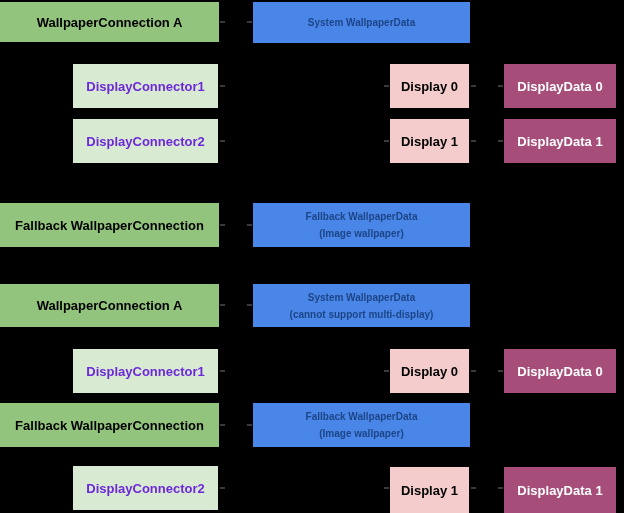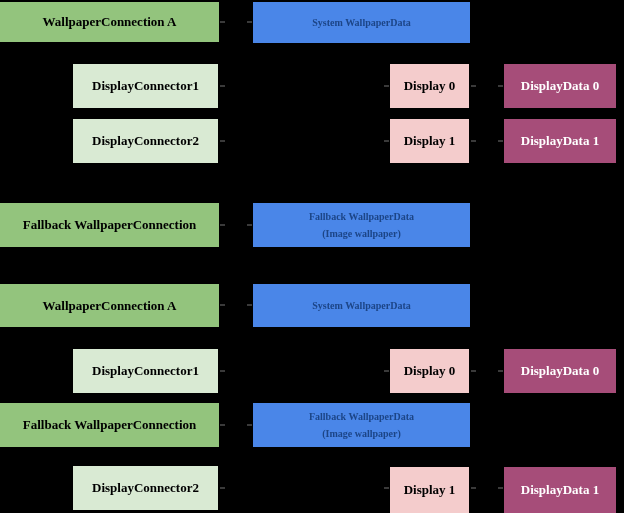--- a/index.html
+++ b/index.html
@@ -6,36 +6,36 @@
     margin: 0;
     padding: 0;
     background: #000;
   }
   .canvas {
     position: relative;
     width: 624px;
     height: 513px;
     background: var(--background, #000000);
     overflow: hidden;
-    font-family: Liberation Serif, serif;
+    font-family: Liberation Sans, sans-serif;
   }
   .node {
     position: absolute;
     display: flex;
     flex-direction: column;
     align-items: center;
     justify-content: center;
     text-align: center;
     font-weight: bold;
     font-size: 13px;
     white-space: nowrap;
     box-sizing: border-box;
   }
   .green      { background: var(--connection_green, #93c47d); color: #000; }
-  .lightgreen { background: var(--connector_light_green, #d9ead3); color: #000000; }
+  .lightgreen { background: var(--connector_light_green, #d9ead3); color: #6d28d9; }
   .blue       { background: var(--wallpaper_blue, #4a86e8); color: var(--wallpaper_blue_text, #1c4587); font-size: 10px; line-height: 17px; }
   .pink       { background: var(--display_pink, #f4cccc); color: #000000; }
   .magenta    { background: var(--display_data_magenta, #a64d79); color: #fff; }
   .tick {
     position: absolute;
     width: 5px;
     height: 2px;
     background: #3a3a3a;
   }
 </style>
@@ -66,20 +66,21 @@
 
   <div class="node blue" style="left:253px; top:203px; width:217px; height:44px;">
     <span>Fallback WallpaperData</span>
     <span>(Image wallpaper)</span>
   </div>
 
   <div class="node green" style="left:0px; top:284px; width:219px; height:43px;">WallpaperConnection A</div>
 
   <div class="node blue" style="left:253px; top:284px; width:217px; height:43px;">
     <span>System WallpaperData</span>
+    <span>(cannot support multi-display)</span>
   </div>
 
   <div class="node lightgreen" style="left:73px; top:349px; width:145px; height:44px;">DisplayConnector1</div>
 
   <div class="node pink" style="left:390px; top:349px; width:79px; height:44px;">Display 0</div>
 
   <div class="node magenta" style="left:504px; top:349px; width:112px; height:44px;">DisplayData 0</div>
 
   <div class="node green" style="left:0px; top:403px; width:219px; height:44px;">Fallback WallpaperConnection</div>
 

